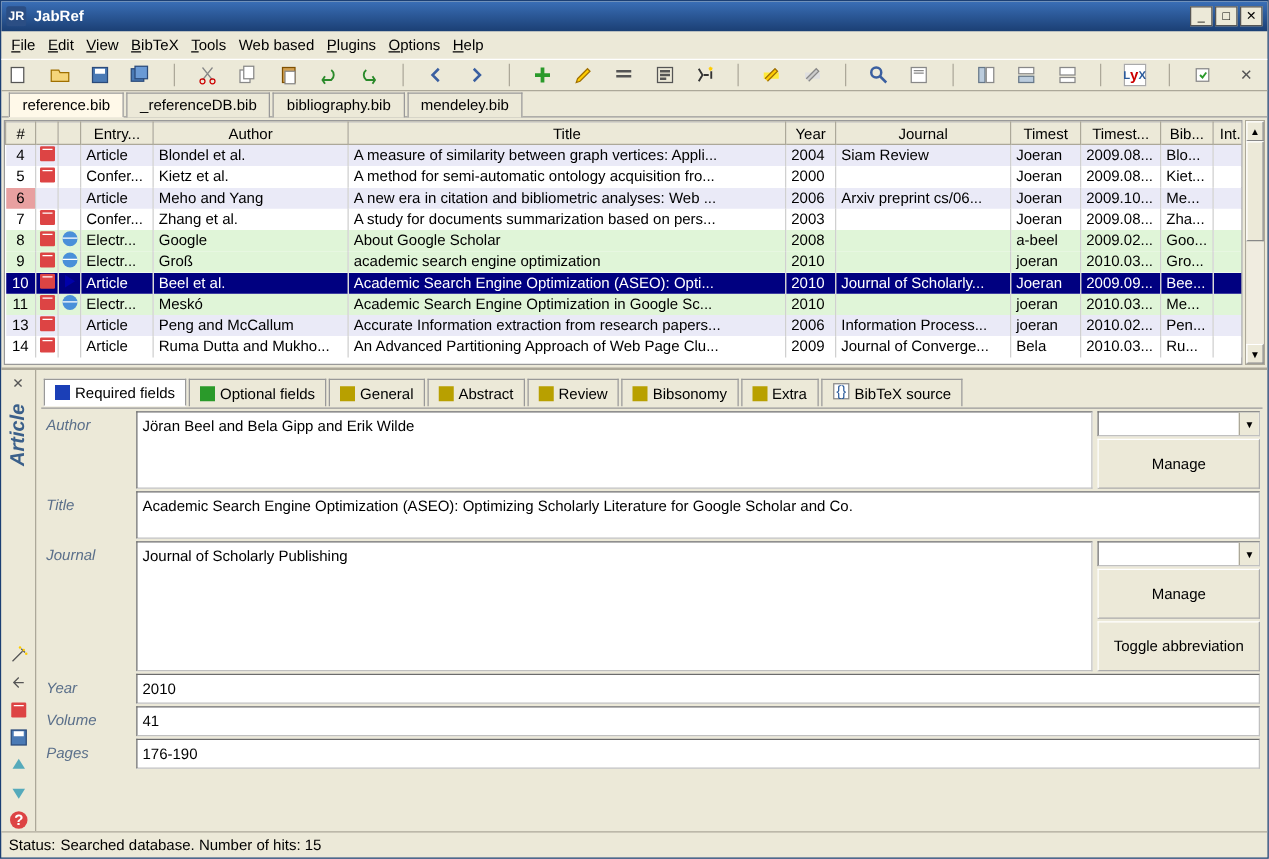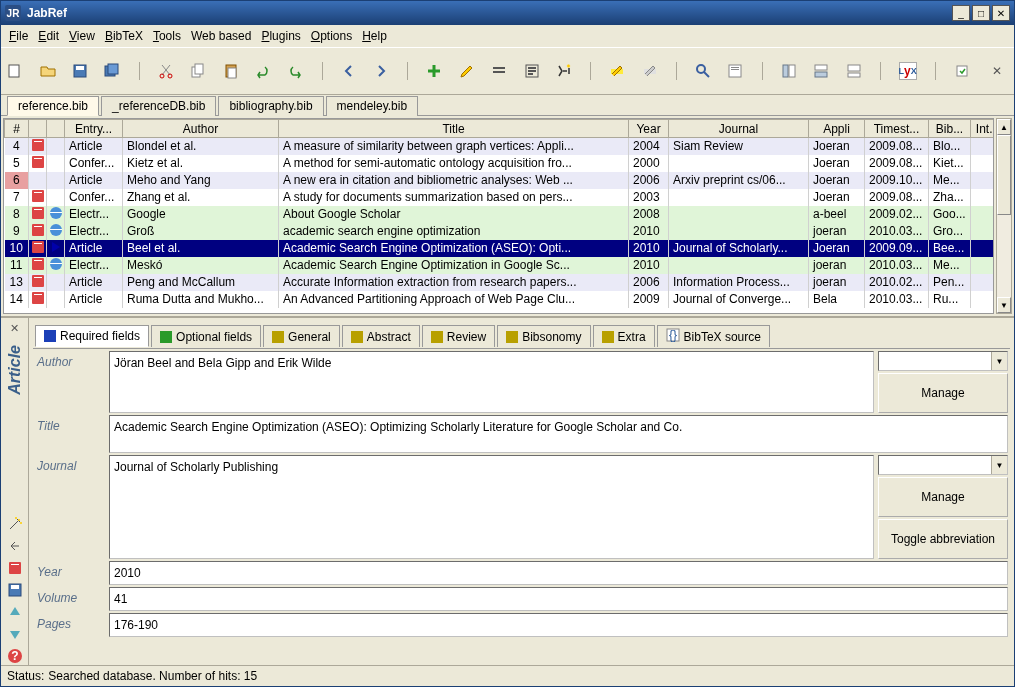--- a/index.html
+++ b/index.html
@@ -4,21 +4,21 @@
 <style>
 * { box-sizing: border-box; margin: 0; padding: 0; font-family: "Segoe UI", Tahoma, sans-serif; font-size: 12px; }
 body { background: #ece9d8; width: 1015px; height: 687px; overflow: hidden; display: flex; flex-direction: column; border: 1px solid #1b3f74; }
 .titlebar { background: linear-gradient(to bottom, #3a6fb7, #1b3f74); color: #fff; height: 24px; display: flex; align-items: center; padding: 0 4px; }
 .titlebar .title { margin-left: 6px; font-weight: bold; }
 .titlebar .spacer { flex: 1; }
 .titlebar .winbtn { width: 18px; height: 16px; background: #ece9d8; border: 1px solid #555; margin-left: 2px; display: flex; align-items: center; justify-content: center; font-size: 10px; color:#000; }
 .app-icon { width: 16px; height: 16px; background: #2b4e84; display: flex; align-items: center; justify-content: center; color:#fff; font-weight:bold; font-size:10px; border-radius:2px;}
 .menubar { display: flex; gap: 10px; padding: 4px 8px; color: #000; }
 .menubar .item span.underline { text-decoration: underline; }
-.toolbar { display: flex; gap: 16px; padding: 14px 6px; align-items: center; border-top: 1px solid #fff; border-bottom: 1px solid #aca899; }
+.toolbar { display: flex; gap: 16px; padding: 3px 6px; align-items: center; border-top: 1px solid #fff; border-bottom: 1px solid #aca899; }
 .tb { width: 18px; height: 18px; display:flex; align-items:center; justify-content:center; }
 .tb svg { width:16px; height:16px; }
 .tb-sep { width:1px; height:18px; background:#aca899; margin:0 2px; }
 .tb-close { margin-left:auto; font-size:12px; color:#555; padding:0 6px; cursor:default;}
 .tabs { display: flex; padding: 0 6px; border-bottom: 1px solid #999; }
 .tab { padding: 2px 10px; border: 1px solid #999; border-bottom: none; background: #ece9d8; margin-right: 2px; position:relative; top:1px;}
 .tab.active { background: #fff9e9; border-bottom:1px solid #fff9e9; }
 .table-wrap { position: relative; height: 198px; display:flex; }
 .table-scroll { flex:1; overflow:hidden; background:#fff; border:1px solid #999; margin:2px 2px 0 2px;}
 table { border-collapse: collapse; width: 100%; table-layout: fixed; }
@@ -267,21 +267,21 @@
       <thead>
           <tr id="thead-row">
             <th>#</th>
             <th></th>
             <th></th>
             <th>Entry...</th>
             <th>Author</th>
             <th>Title</th>
             <th>Year</th>
             <th>Journal</th>
-            <th>Appli</th>
+            <th>Timest</th>
             <th>Timest...</th>
             <th>Bib...</th>
             <th>Int...</th>
           </tr>
         </thead>
       <tbody id="tbody">
           <tr class="row-even">
             <td class="icon-cell">4</td>
             <td class="icon-cell"><span class="pdf-ico"></span></td>
             <td class="icon-cell"></td>

